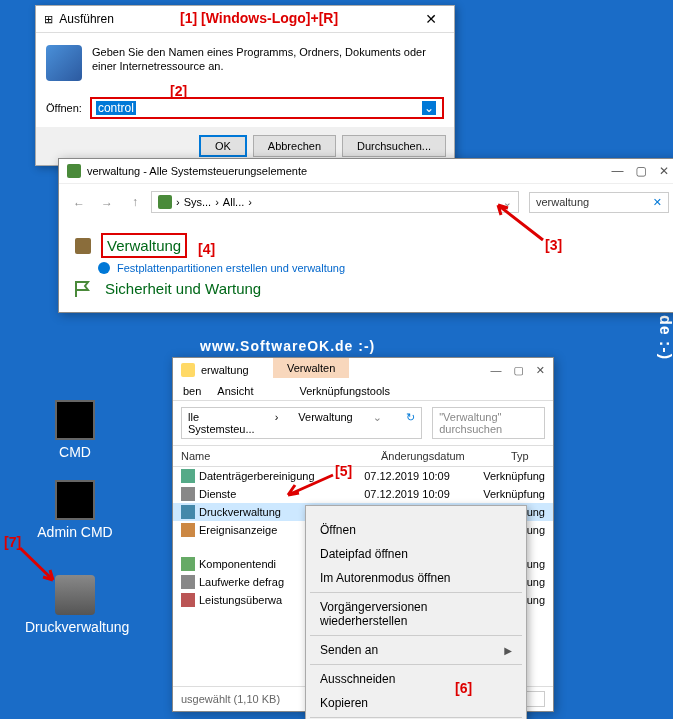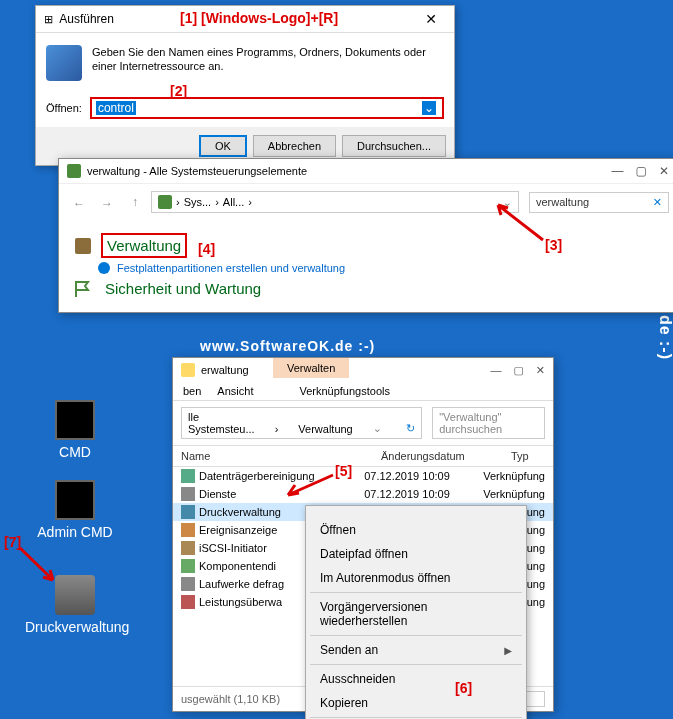--- a/index.html
+++ b/index.html
@@ -43,21 +43,21 @@
 .cp-sub-icon { width: 14px; height: 14px; }
 
 
 .ex-window { position: absolute; top: 357px; left: 172px; width: 382px; height: 355px; background: #fff; border: 1px solid #888; box-shadow: 2px 2px 10px rgba(0,0,0,0.3); }
 .ex-title { padding: 5px 8px; display: flex; align-items: center; gap: 6px; font-size: 11px; }
 .ex-title-icon { width: 14px; height: 14px; background: #ffd966; border-radius: 2px; }
 .ex-ribbon-tab { position: absolute; top: 0; left: 100px; background: #f8d7bc; padding: 4px 14px; font-size: 11px; }
 .ex-winbtns { margin-left: auto; display: flex; gap: 12px; color: #555; }
 .ex-menu { padding: 3px 10px; display: flex; gap: 16px; font-size: 11px; border-bottom: 1px solid #ddd; }
 .ex-nav { padding: 6px 8px; display: flex; align-items: center; gap: 4px; border-bottom: 1px solid #ddd; }
-.ex-breadcrumb { flex: 1; border: 1px solid #ccc; padding: 3px 6px; font-size: 11px; display: flex; gap: 20px; align-items: flex-end; }
+.ex-breadcrumb { flex: 1; border: 1px solid #ccc; padding: 3px 6px; font-size: 11px; display: flex; gap: 20px; align-items: flex-start; }
 .ex-search { width: 150px; border: 1px solid #ccc; padding: 3px 6px; font-size: 11px; color: #888; margin-left: 6px; }
 .ex-headers { display: flex; padding: 4px 8px; border-bottom: 1px solid #ddd; font-size: 11px; color: #333; }
 .ex-col-name { width: 200px; }
 .ex-col-date { width: 130px; }
 .ex-col-type { flex: 1; }
 .ex-list { font-size: 11px; }
 .ex-row { display: flex; padding: 2px 8px; align-items: center; }
 .ex-row.selected { background: #cde8ff; }
 .ex-row-icon { width: 14px; height: 14px; margin-right: 4px; flex-shrink: 0; }
 .ex-row .ex-col-name { display: flex; align-items: center; }
@@ -238,26 +238,20 @@
         <div class="ex-col-name">
           <svg class="ex-row-icon">
             <rect width="14" height="14" fill="#c84"></rect>
           </svg>
           <span>Ereignisanzeige</span>
         </div>
         <div class="ex-col-date"></div>
         <div class="ex-col-type">erknüpfung</div>
       </div>
     <div class="ex-row">
-        <div class="ex-col-name">
-          <svg class="ex-row-icon">
-            <rect width="14" height="14" fill="#a85"></rect>
-          </svg>
-          <span>iSCSI-Initiator</span>
-        </div>
         <div class="ex-col-date"></div>
         <div class="ex-col-type">erknüpfung</div>
       </div>
     <div class="ex-row">
         <div class="ex-col-name">
           <svg class="ex-row-icon">
             <rect width="14" height="14" fill="#6a6"></rect>
           </svg>
           <span>Komponentendi</span>
         </div>

